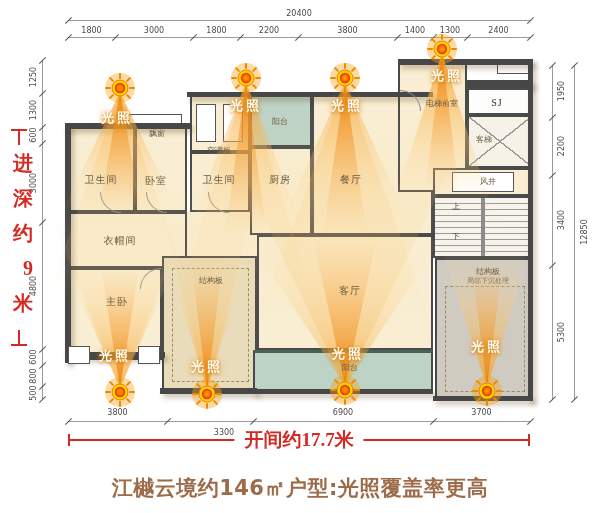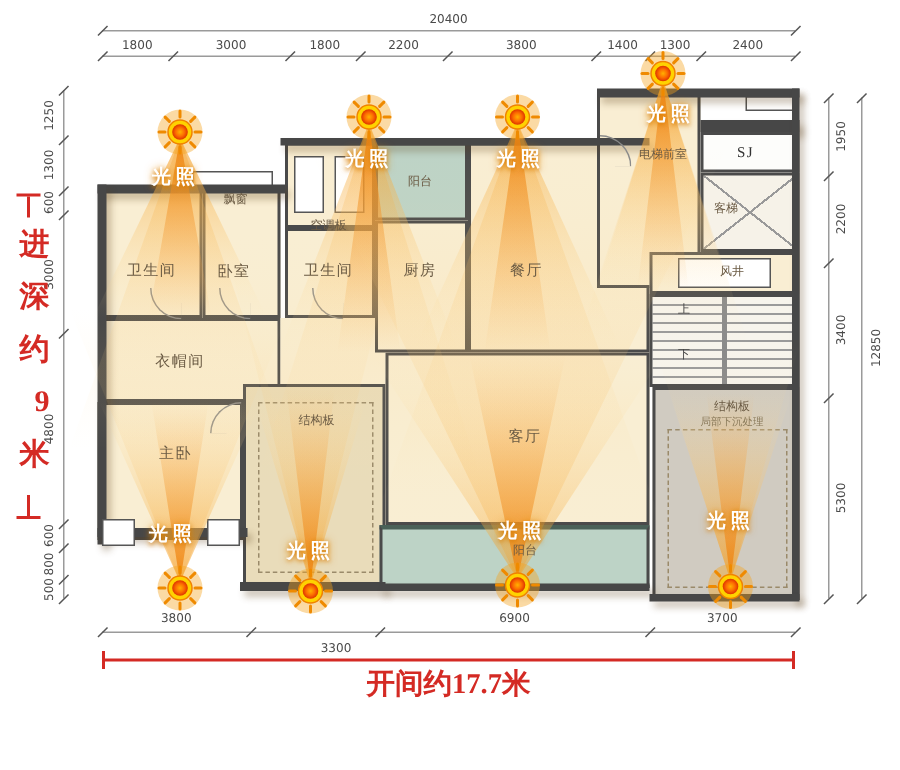--- a/index.html
+++ b/index.html
@@ -31,21 +31,21 @@
       text-shadow:0 1px 3px rgba(214,120,0,.95),0 0 6px rgba(230,140,0,.85);}
 
   .dline{position:absolute;background:#9a9a9a;}
   .dtick{position:absolute;width:9px;height:1px;background:#555;transform:rotate(-45deg);}
   .dlab{position:absolute;transform:translate(-50%,-50%);font:8px "DejaVu Sans",sans-serif;color:#4a4a4a;white-space:nowrap;}
   .dlabv{position:absolute;transform:translate(-50%,-50%) rotate(-90deg);font:8px "DejaVu Sans",sans-serif;color:#4a4a4a;white-space:nowrap;}
   .redbar{position:absolute;background:#d42a24;}
   #depth-note{position:absolute;left:5px;top:146px;width:28px;text-align:right;
      font:bold 20px "Liberation Serif",serif;color:#d42a24;word-break:break-all;line-height:1.75;z-index:40;}
   #width-note{position:absolute;left:299px;top:440px;transform:translate(-50%,-50%);
-     font:bold 19px "Liberation Serif",serif;color:#d42a24;background:#fff;padding:0 10px;white-space:nowrap;z-index:40;margin-top:16px;}
+     font:bold 19px "Liberation Serif",serif;color:#d42a24;background:#fff;padding:0 10px;white-space:nowrap;z-index:40;}
   #main-title{position:absolute;left:0;top:474px;width:600px;text-align:center;
      font:bold 21px "DejaVu Sans",sans-serif;color:#9c6b49;letter-spacing:.5px;z-index:40;}
 
   #beams{position:absolute;left:0;top:0;z-index:20;pointer-events:none;}
 </style>
 </head>
 <body>
 <div id="canvas">
 
 <div class="room" style="left:68px;top:125px;width:67px;height:87px"></div>
@@ -211,20 +211,21 @@
 <div class="redbar" style="left:18px;top:131px;width:2px;height:14px"></div>
 <div id="depth-note">进深约9米</div>
 <div class="redbar" style="left:18px;top:330px;width:2px;height:14px"></div>
 <div class="redbar" style="left:11px;top:344px;width:16px;height:2px"></div>
 
 <div class="redbar" style="left:68px;top:434px;width:2px;height:12px"></div>
 <div class="redbar" style="left:68px;top:439px;width:462px;height:2px"></div>
 <div class="redbar" style="left:528px;top:434px;width:2px;height:12px"></div>
 <div id="width-note">开间约17.7米</div>
 
+<div id="main-title">江樾云境约146㎡户型:光照覆盖率更高</div>
 
 <div id="annot">
       <div class="dline" style="left: 68px; top: 20px; width: 462px; height: 1px;"></div>
       <div class="dtick" style="left: 64px; top: 20px;"></div>
       <div class="dtick" style="left: 526px; top: 20px;"></div>
       <div class="dlab" style="left: 299px; top: 13px;">20400</div>
       <div class="dline" style="left: 68px; top: 37px; width: 462px; height: 1px;"></div>
       <div class="dtick" style="left: 64px; top: 37px;"></div>
       <div class="dtick" style="left: 111px; top: 37px;"></div>
       <div class="dtick" style="left: 189px; top: 37px;"></div>

